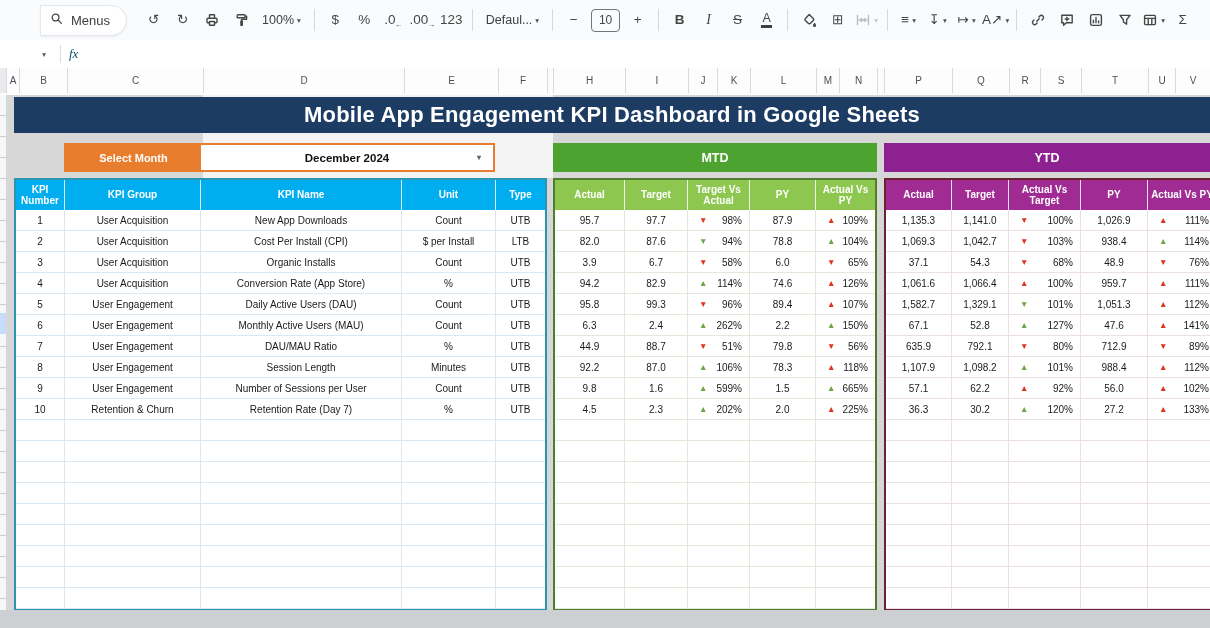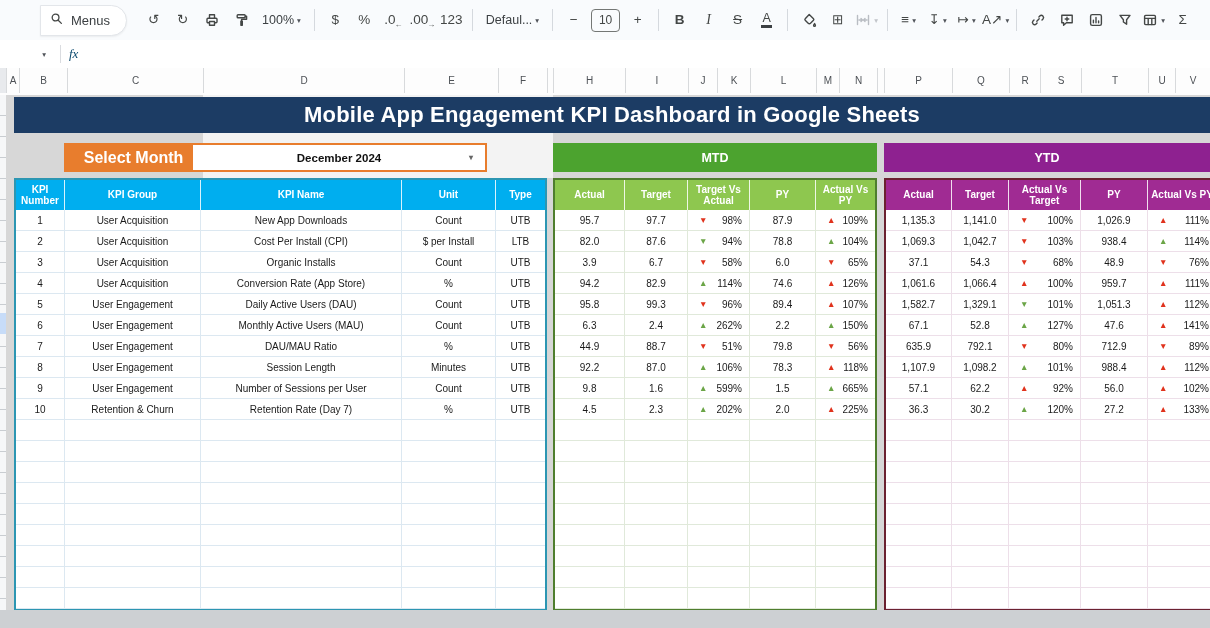--- a/index.html
+++ b/index.html
@@ -47,22 +47,22 @@
   
   .sheet{position:absolute;left:0;top:95px;width:1210px;height:533px;background:#d7d7d7;}
   .whitepatch{position:absolute;left:203px;top:0;width:350px;height:83px;background:#f3f3f3;}
   .sliver{position:absolute;left:0;top:0;width:6px;height:515px;background:#f6f7f8;
     background-image:repeating-linear-gradient(to bottom,transparent 0 20px,#c9cdd1 20px 21px);}
   .sliver-hl{position:absolute;left:0;top:218px;width:6px;height:21px;background:#c7dcf8;}
   .titlebar{position:absolute;left:14px;top:2px;width:1196px;height:36px;background:#1c3c64;
     color:#fff;font-weight:bold;font-size:22px;display:flex;align-items:center;justify-content:center;
     letter-spacing:.2px;}
   .sellabel{position:absolute;left:64px;top:48px;width:139px;height:29px;background:#e87d2d;
-    color:#fff;font-weight:bold;font-size:16px;display:flex;align-items:center;justify-content:center;}
-  .monthdd{position:absolute;left:191px;top:48px;width:296px;height:29px;background:#fff;
+    color:#fff;font-weight:bold;font-size:11px;display:flex;align-items:center;justify-content:center;}
+  .monthdd{position:absolute;left:199px;top:48px;width:296px;height:29px;background:#fff;
     border:2px solid #e87d2d;box-sizing:border-box;display:flex;align-items:center;justify-content:center;
     font-weight:bold;font-size:11.5px;color:#111;}
   .monthdd .ddc{position:absolute;right:12px;font-size:8px;color:#666;}
   .secbar{position:absolute;top:48px;height:29px;color:#fff;font-weight:bold;font-size:12.5px;
     display:flex;align-items:center;justify-content:center;}
   .mtdbar{left:553px;width:324px;background:#4ca32f;}
   .ytdbar{left:884px;width:326px;background:#8e2190;}
 
   
   .block{position:absolute;top:83px;height:433px;background:#fff;box-sizing:border-box;

